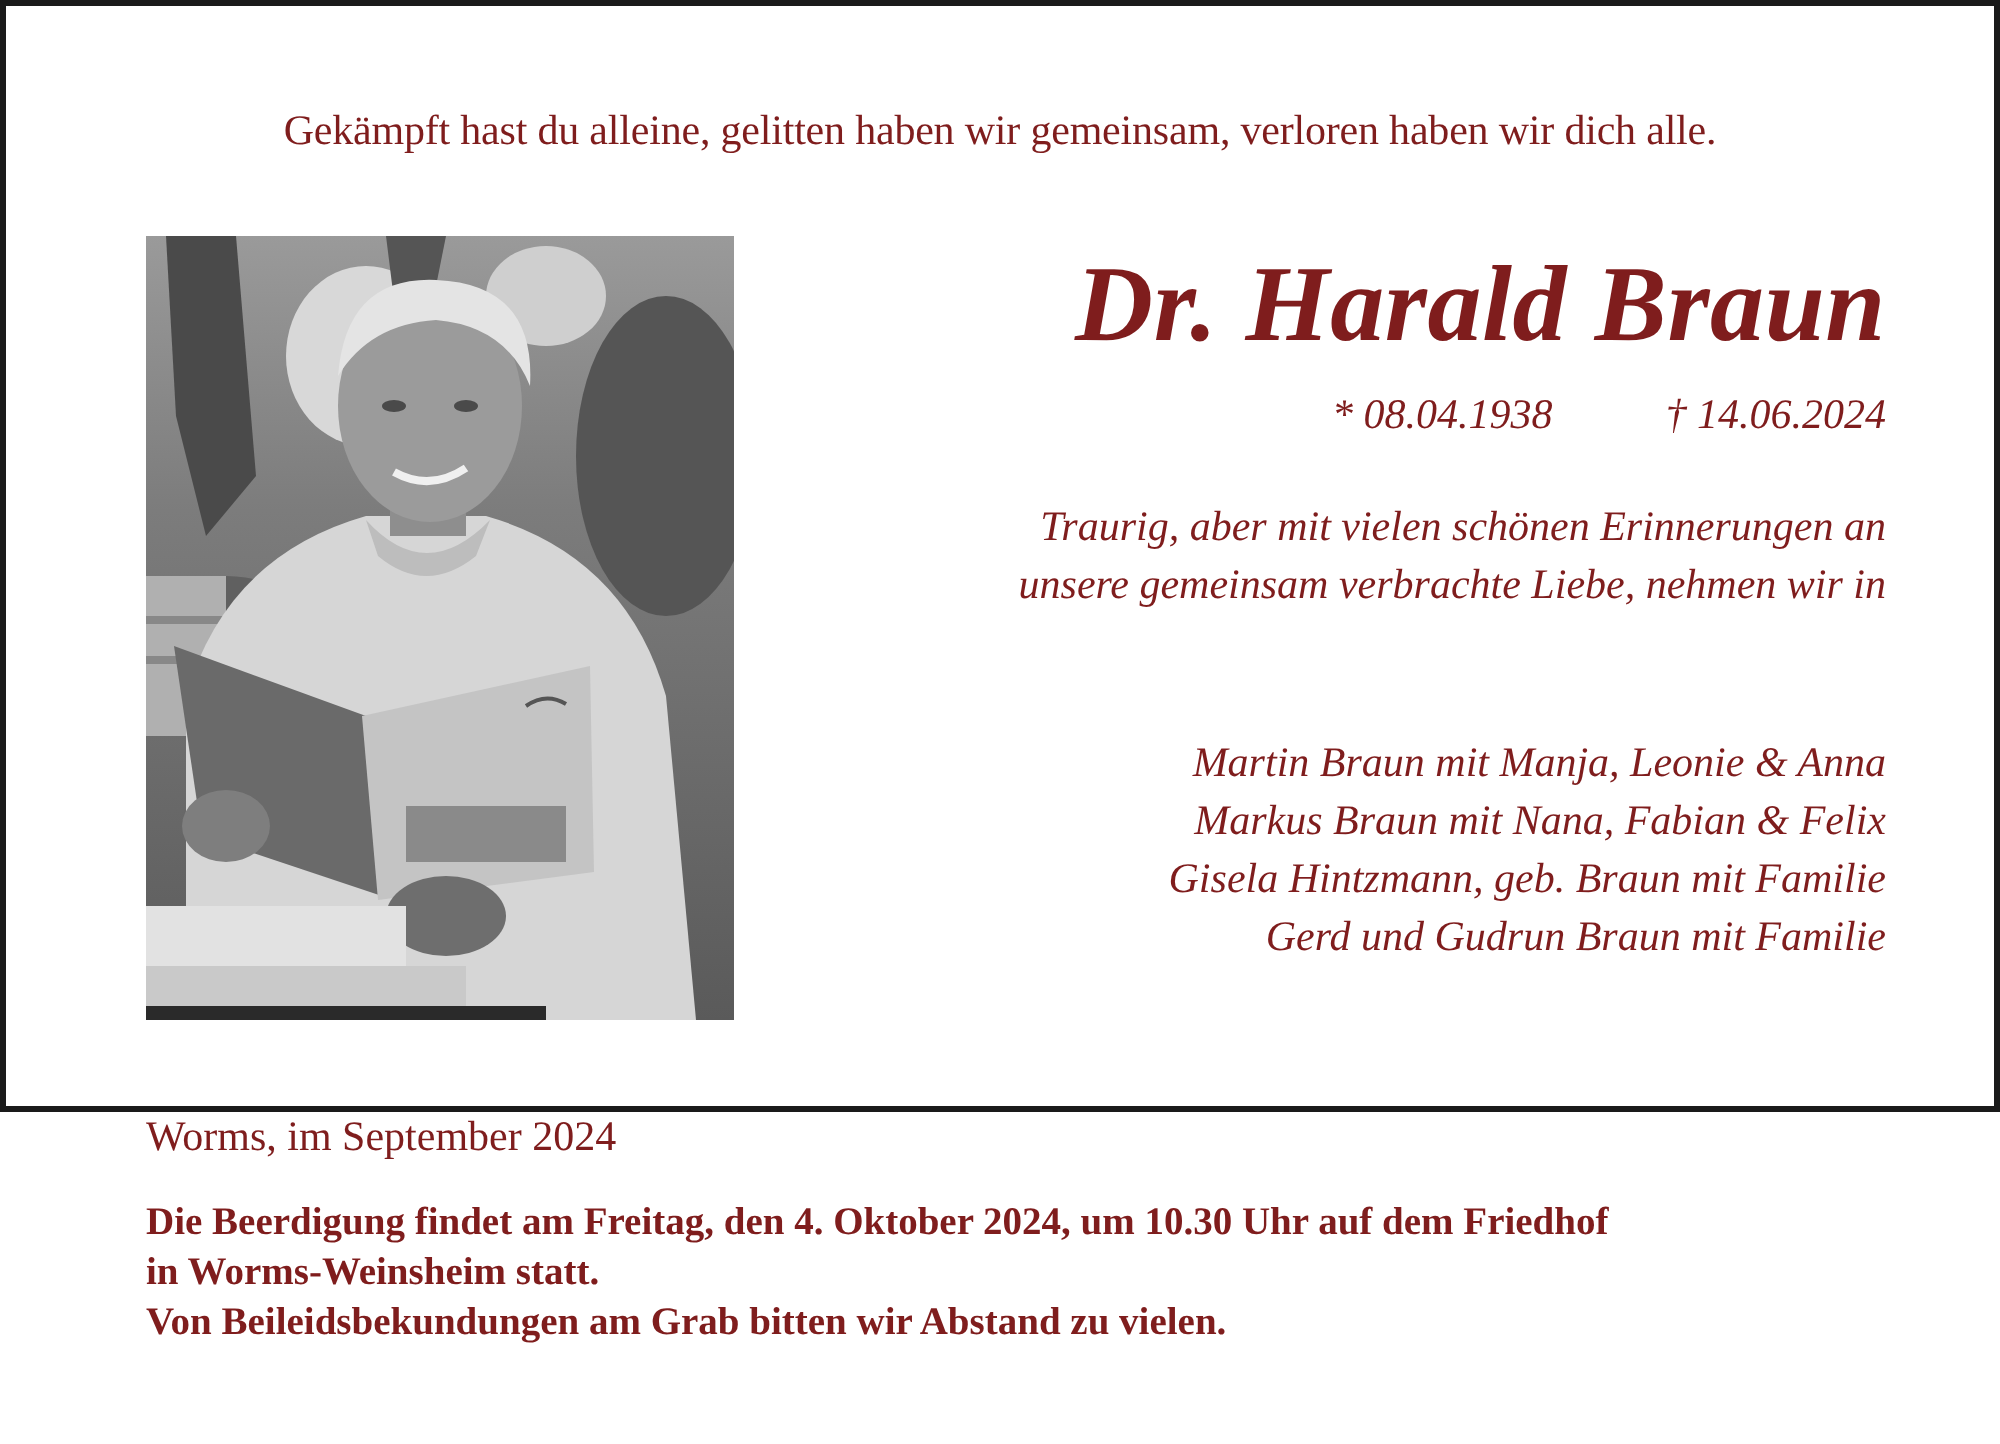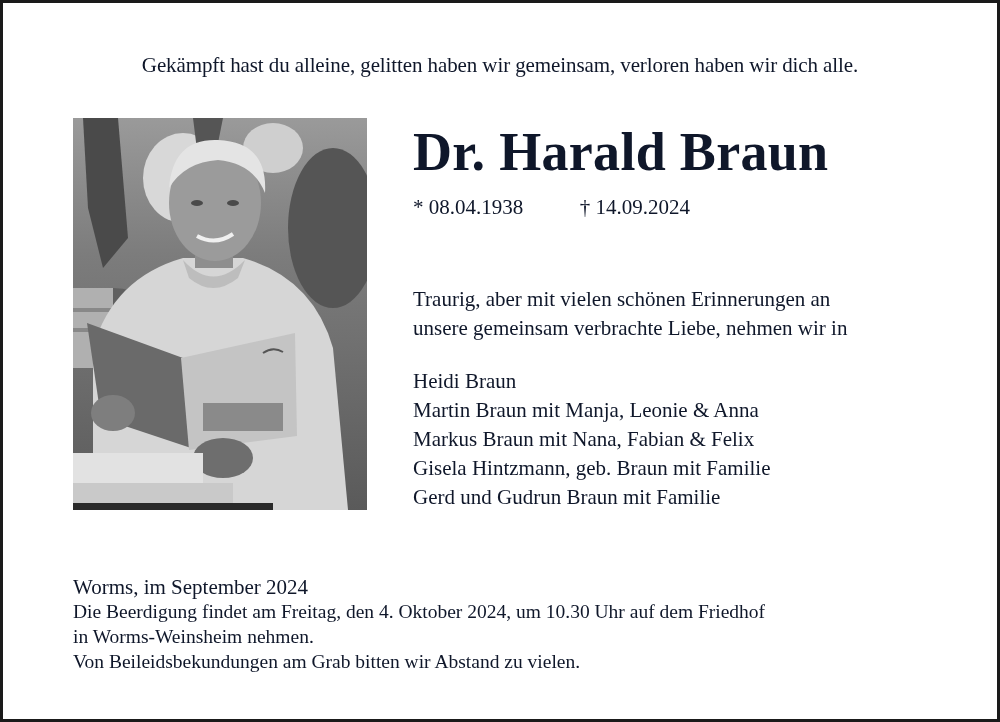--- a/index.html
+++ b/index.html
@@ -1,44 +1,44 @@
 <!DOCTYPE html>
 <html><head>
 <meta charset="utf-8">
 <style>
   html, body { margin:0; padding:0; background:#ffffff; }
   body { width:1000px; height:722px; overflow:hidden; }
   .card {
-    position:relative; width:1000px; height:722px; box-sizing:border-box;
-    border:3px solid #1a1a1a; background:#ffffff; color:#0f172a;
+    position:relative; width:1000px; height:556px; box-sizing:border-box;
+    border:3px solid #1a1a1a; background:#ffffff; color:#7f1d1d;
     font-family:"Liberation Serif","DejaVu Serif",serif;
   }
   .motto {
     position:absolute; left:0; right:0; top:50px; text-align:center;
     font-size:21px; letter-spacing:-0.1px;
   }
   .photo {
     position:absolute; left:70px; top:115px; width:294px; height:392px;
     overflow:hidden; background:#8a8a8a;
   }
   .photo svg { display:block; width:100%; height:100%; }
   .right {
-    position:absolute; left:410px; width:530px; text-align:left;
+    position:absolute; left:410px; width:530px; text-align:right;font-style:italic;
   }
   .name {
     top:118px; font-size:54px; font-weight:bold; letter-spacing:0.3px;
   }
   .dates { top:192px; font-size:21px; }
   .dates span { display:inline-block; }
   .dates .gap { width:46px; }
-  .intro { top:246px; font-size:21px; line-height:29px;margin-top:36px; }
+  .intro { top:246px; font-size:21px; line-height:29px; }
   .mourners { top:364px; font-size:21px; line-height:29px; }
-  .place { position:absolute; left:70px; top:553px; font-size:21px;margin-top:19px; }
+  .place { position:absolute; left:70px; top:553px; font-size:21px; }
   .notice { position:absolute; left:70px; top:596px; font-size:19.5px; line-height:25px; }
-  .notice div { white-space:nowrap; }
+  .notice div { white-space:nowrap;font-weight:bold; }
 </style>
 </head>
 <body>
 
 <div class="card">
 
   <div class="motto">Gekämpft hast du alleine, gelitten haben wir gemeinsam, verloren haben wir dich alle.</div>
 
   <div class="photo">
     <svg viewBox="0 0 294 392" preserveAspectRatio="none">
@@ -92,37 +92,36 @@
     </svg>
   </div>
 
   <div class="right name">Dr. Harald Braun</div>
 
   <div class="right dates">
     <span>*</span>
     <span>08.04.1938</span>
     <span class="gap"></span>
     <span>†</span>
-    <span>14.09.2024</span>
+    <span>14.06.2024</span>
   </div>
 
   <div class="right intro">
     <div>Traurig, aber mit vielen schönen Erinnerungen an</div>
     <div>unsere gemeinsam verbrachte Liebe, nehmen wir in</div>
   </div>
 
   <div class="right mourners">
-    <div>Heidi Braun</div>
     <div>Martin Braun mit Manja, Leonie &amp; Anna</div>
     <div>Markus Braun mit Nana, Fabian &amp; Felix</div>
     <div>Gisela Hintzmann, geb. Braun mit Familie</div>
     <div>Gerd und Gudrun Braun mit Familie</div>
   </div>
 
   <div class="place">Worms, im September 2024</div>
 
   <div class="notice">
     <div>Die Beerdigung findet am Freitag, den 4. Oktober 2024, um 10.30 Uhr auf dem Friedhof</div>
-    <div>in Worms-Weinsheim nehmen.</div>
+    <div>in Worms-Weinsheim statt.</div>
     <div>Von Beileidsbekundungen am Grab bitten wir Abstand zu vielen.</div>
   </div>
 
 </div>
 
 </body></html>

